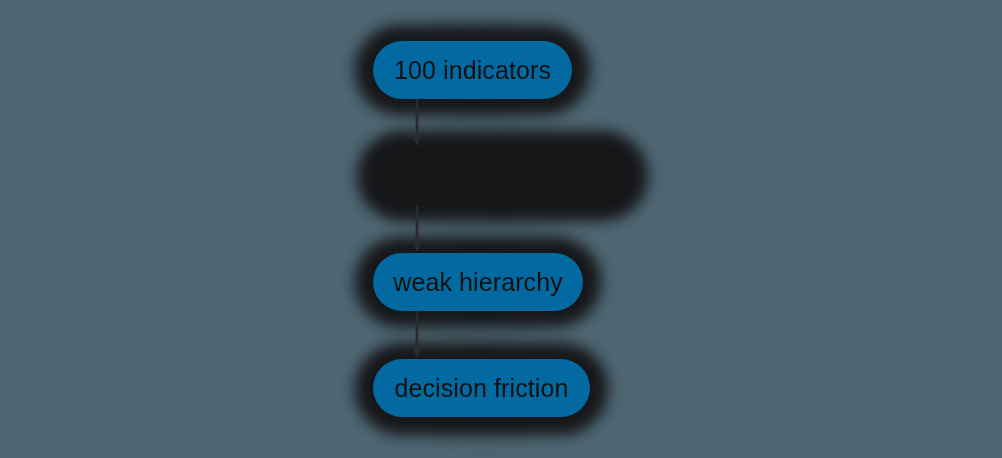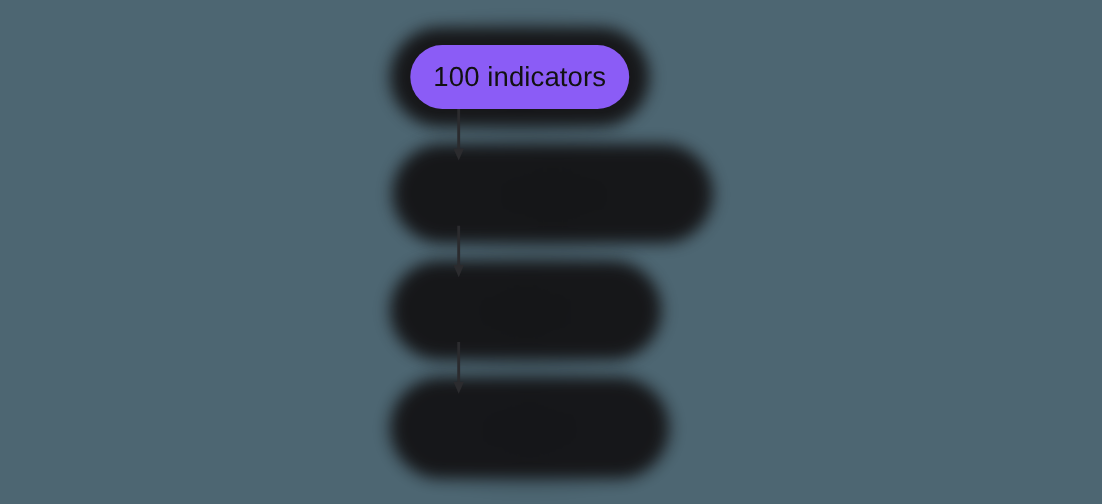--- a/index.html
+++ b/index.html
@@ -17,21 +17,21 @@
   #canvas {
     position: relative;
     width: 1002px;
     height: 458px;
   }
 
   
   .node {
     position: absolute;
     height: 58px;
-    background: #8b5cf6;
+    background: #0369a1;
     border-radius: 29px;
     display: flex;
     align-items: center;
     justify-content: center;
     color: #111111;
     font-size: 25px;
     line-height: 1;
     letter-spacing: 0.1px;
     white-space: nowrap;
     z-index: 3;
@@ -105,23 +105,29 @@
   <div class="halo" id="halo-1"></div>
 
   <div class="arrow" id="arrow-1">
     <svg width="12" height="48" viewBox="0 0 12 48" aria-hidden="true">
       <line x1="6" y1="0" x2="6" y2="38" stroke="#2b2b2e" stroke-width="2.6"></line>
       <path d="M6 47 L1.2 36 L10.8 36 Z" fill="#2b2b2e"></path>
     </svg>
   </div>
 
   <div class="halo" id="halo-2"></div>
+  <div class="node" id="node-2">
+    <span>weak hierarchy</span>
+  </div>
 
   <div class="arrow" id="arrow-2">
     <svg width="12" height="48" viewBox="0 0 12 48" aria-hidden="true">
       <line x1="6" y1="0" x2="6" y2="38" stroke="#2b2b2e" stroke-width="2.6"></line>
       <path d="M6 47 L1.2 36 L10.8 36 Z" fill="#2b2b2e"></path>
     </svg>
   </div>
 
   <div class="halo" id="halo-3"></div>
+  <div class="node" id="node-3">
+    <span>decision friction</span>
+  </div>
 
 </div>
 
 </body></html>

